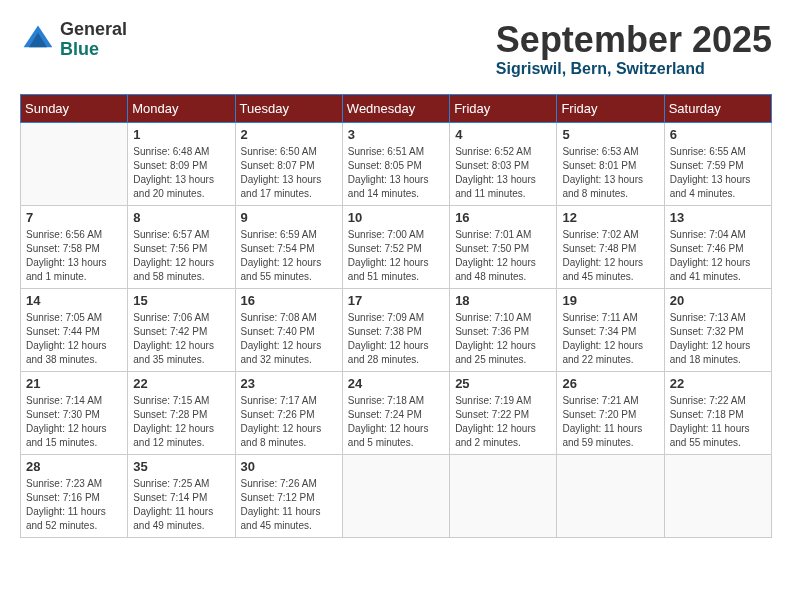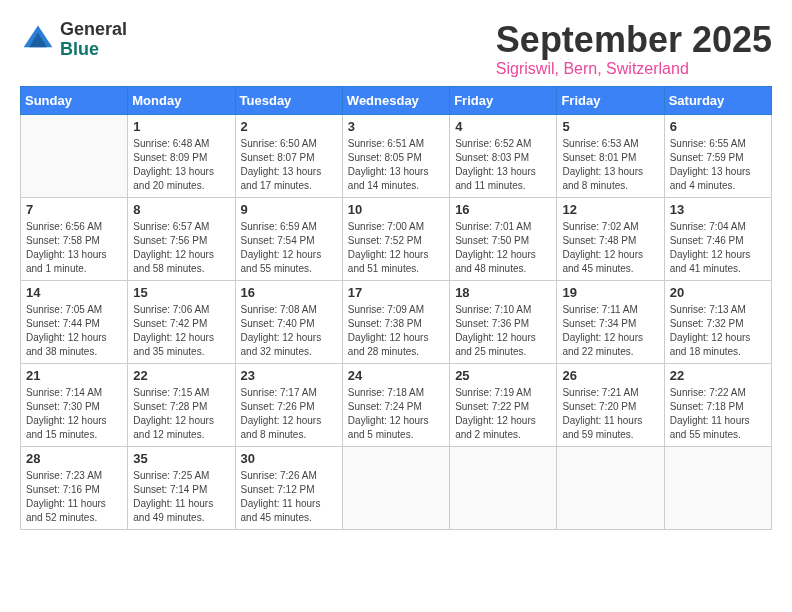--- a/index.html
+++ b/index.html
@@ -7,21 +7,21 @@
       font-family: Arial, sans-serif;
       background: #fff;
       width: 792px;
       min-height: 612px;
       padding: 20px;
     }
     .header {
       display: flex;
       justify-content: space-between;
       align-items: flex-start;
-      margin-bottom: 8px;
+      margin-bottom: 16px;
       gap: 28px;
     }
     .logo {
       display: flex;
       align-items: center;
       gap: 4px;
     }
     .logo-text {
       display: flex;
       flex-direction: column;
@@ -45,34 +45,35 @@
       text-align: left;
     }
     .month-title {
       font-size: 36px;
       font-weight: bold;
       color: #333;
       line-height: 1.1;
     }
     .location {
       font-size: 16px;
-      color: #ec4899;
+      color: #0c4a6e;
+      font-weight: bold;
     }
     table {
       width: 100%;
       border-collapse: collapse;
       font-size: 11px;
     }
     thead tr th {
-      background: #3b82f6;
+      background: #7f1d1d;
       color: #fff;
       padding: 6px 4px;
       text-align: left;
       font-size: 13px;
-      font-weight: bold;
+      font-weight: normal;
       border: 1px solid #2a7fd4;
     }
     tbody tr td {
       border: 1px solid #ccc;
       vertical-align: top;
       padding: 4px 5px;
       height: 80px;
       width: calc(100% / 7);
     }
     .day-number {

